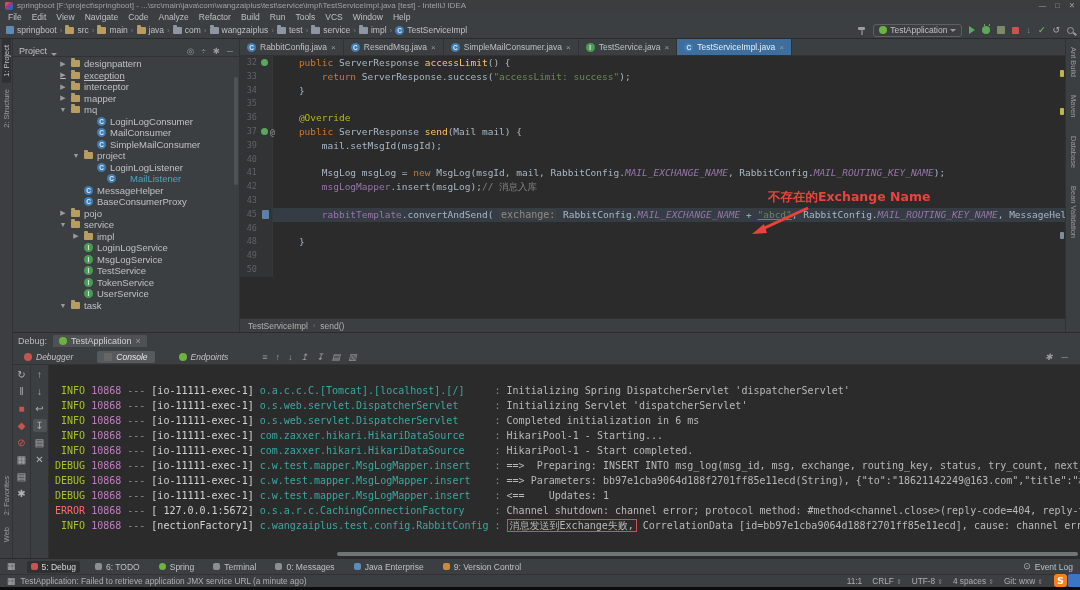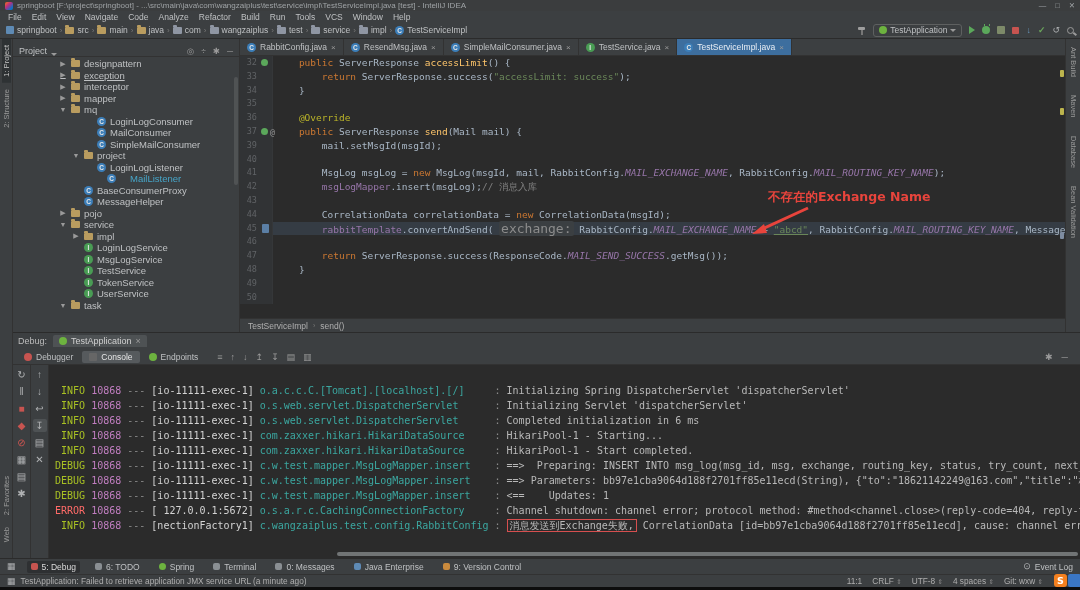--- a/index.html
+++ b/index.html
@@ -77,35 +77,35 @@
   .tab-sel { background:#3D6E9E; color:#E8Eef5; }
   .code-wrap { position:relative; height:262px; overflow:hidden; font-family:"DejaVu Sans Mono",monospace; font-size:9.5px; }
   .cl { display:flex; height:13.8px; line-height:13.8px; white-space:pre; }
   .cl.hl { background:#353C44; }
   .ln { width:20px; flex:none; text-align:right; padding-right:3px; color:#606366; background:#313335; font-size:8.5px; }
   .gi { width:13px; flex:none; background:#313335; border-right:1px solid #353739; position:relative; }
   .ct { padding-left:3px; color:#A9B7C6; }
   .kw{color:#CC7832;} .str{color:#6A8759;} .strU{color:#6A8759; text-decoration:underline;}
   .ann{color:#BBB529;} .const{color:#9876AA; font-style:italic;} .field{color:#9876AA;}
   .mth{color:#FFC66B;} .cmt{color:#808080;} .itl{font-style:italic;}
-  .hint{color:#8C8C8C; background:#3B3F42; border-radius:2px; padding:0 2px; font-size:13px;}
+  .hint{color:#8C8C8C; background:#3B3F42; border-radius:2px; padding:0 2px; font-size:10px;}
   .gico { display:inline-block; width:7px; height:7px; border-radius:50%; margin:3px 0 0 1px; background:#5BA85B; font-size:6px; color:#999; text-align:center; line-height:7px; }
   .gico.g-ann { background:transparent; color:#9A9A9A; font-size:8px; }
   .gmark { position:absolute; left:2px; top:2px; width:7px; height:9px; background:#5B7FA5; border-radius:1px; }
   .ed-annotation { position:absolute; font:bold 12.5px "DejaVu Sans",sans-serif; color:#E8443C; white-space:nowrap; }
   .ed-svg { position:absolute; inset:0; pointer-events:none; }
   .ed-scrollmark { position:absolute; right:1px; width:4px; height:7px; border-radius:1px; }
   .ed-crumb { height:14px; background:#3C3F41; border-top:1px solid #323232; display:flex; align-items:center; gap:5px; padding:0 8px; font-size:8.5px; color:#AFAFAF; }
   .ed-crumb .sep { color:#777; font-size:7px; }
 
   
   .debug { height:226px; background:#3C3F41; border-top:1px solid #2B2B2B; display:flex; flex-direction:column; }
   .dbg-header { height:16px; display:flex; align-items:center; gap:6px; padding:0 5px; font-size:9px; }
   .dbg-session { display:flex; align-items:center; gap:4px; background:#4E5254; padding:1px 6px; border-radius:2px 2px 0 0; color:#D0D0D0; }
-  .dbg-tabs { height:16px; display:flex; align-items:center; gap:2px; padding:0 4px; border-bottom:1px solid #323232; font-size:8.5px; }
+  .dbg-tabs { height:16px; display:flex; align-items:center; gap:17px; padding:0 4px; border-bottom:1px solid #323232; font-size:8.5px;font-style:italic; }
   .dbg-tab { display:flex; align-items:center; gap:4px; padding:1px 7px; color:#BFC1C3; border-radius:2px; }
   .dbg-tab.sel { background:#565A5D; color:#E6E6E6; }
   .dbg-ticons { display:flex; gap:8px; margin-left:10px; color:#9A9A9A; font-size:9px; }
   .dbg-right { margin-left:auto; display:flex; gap:9px; padding-right:8px; color:#9A9A9A; font-size:9px; }
   .dbg-body { flex:1; display:flex; min-height:0; position:relative; }
   .dbg-col { width:18px; background:#3C3F41; border-right:1px solid #323232; display:flex; flex-direction:column; align-items:center; gap:4px; padding-top:3px; font-size:10px; }
   .dbg-ic { width:14px; height:13px; text-align:center; line-height:13px; color:#AFB1B3; border-radius:2px; }
   .dbg-ic.red { color:#C75450; } .dbg-ic.selbg { background:#4E5254; }
   .console { flex:1; overflow:hidden; background:#2B2B2B; font-family:"DejaVu Sans Mono",monospace; font-size:10px; line-height:15px; padding:18px 0 0 6px; position:relative; }
   .log { white-space:pre; }
@@ -306,26 +306,26 @@
                 <span class="">LoginLogListener</span>
               </div>
               <div class="tree-row" style="padding-left:72px;gap:14px;">
     <span class="chev"></span>
     <span class="ic ic-class"></span>
                 <span class="tree-sel">MailListener</span>
               </div>
               <div class="tree-row" style="padding-left:59px;">
     <span class="chev"></span>
     <span class="ic ic-class"></span>
+                <span class="">MessageHelper</span>
+              </div>
+              <div class="tree-row" style="padding-left:59px;">
+    <span class="chev"></span>
+    <span class="ic ic-class"></span>
                 <span class="">BaseConsumerProxy</span>
-              </div>
-              <div class="tree-row" style="padding-left:59px;">
-    <span class="chev"></span>
-    <span class="ic ic-class"></span>
-                <span class="">MessageHelper</span>
               </div>
               <div class="tree-row" style="padding-left:46px;">
     <span class="chev">▶</span>
     <span class="ic ic-folder"></span>
                 <span class="">pojo</span>
               </div>
               <div class="tree-row" style="padding-left:46px;">
     <span class="chev">▼</span>
     <span class="ic ic-folder"></span>
                 <span class="">service</span>
@@ -446,39 +446,29 @@
               <div class="cl ">
      <span class="ln">42</span>
      <span class="gi"></span>
      <span class="ct"><span class="field">        msgLogMapper</span><span class="">.insert(msgLog);</span><span class="cmt">// 消息入库</span></span>
    </div>
               <div class="cl ">
      <span class="ln">43</span>
      <span class="gi"></span>
      <span class="ct"></span>
    </div>
-              <div class="cl ">
-     <span class="ln">44</span>
-     <span class="gi"></span>
-     <span class="ct"><span class="">        CorrelationData correlationData = </span><span class="kw">new</span><span class=""> CorrelationData(msgId);</span></span>
-   </div>
               <div class="cl hl">
      <span class="ln">45</span>
      <span class="gi"><span class="gmark"></span></span>
      <span class="ct"><span class="field">        rabbitTemplate</span><span class="">.convertAndSend( </span><span class="hint">exchange:</span><span class=""> RabbitConfig.</span><span class="const">MAIL_EXCHANGE_NAME</span><span class=""> + </span><span class="strU">"abcd"</span><span class="">, RabbitConfig.</span><span class="const">MAIL_ROUTING_KEY_NAME</span><span class="">, MessageHelper.</span></span>
    </div>
               <div class="cl ">
      <span class="ln">46</span>
      <span class="gi"></span>
      <span class="ct"></span>
-   </div>
-              <div class="cl ">
-     <span class="ln">47</span>
-     <span class="gi"></span>
-     <span class="ct"><span class="">        </span><span class="kw">return</span><span class=""> ServerResponse.success(ResponseCode.</span><span class="const">MAIL_SEND_SUCCESS</span><span class="">.getMsg());</span></span>
    </div>
               <div class="cl ">
      <span class="ln">48</span>
      <span class="gi"></span>
      <span class="ct"><span class="">    }</span></span>
    </div>
               <div class="cl ">
      <span class="ln">49</span>
      <span class="gi"></span>
      <span class="ct"></span>

